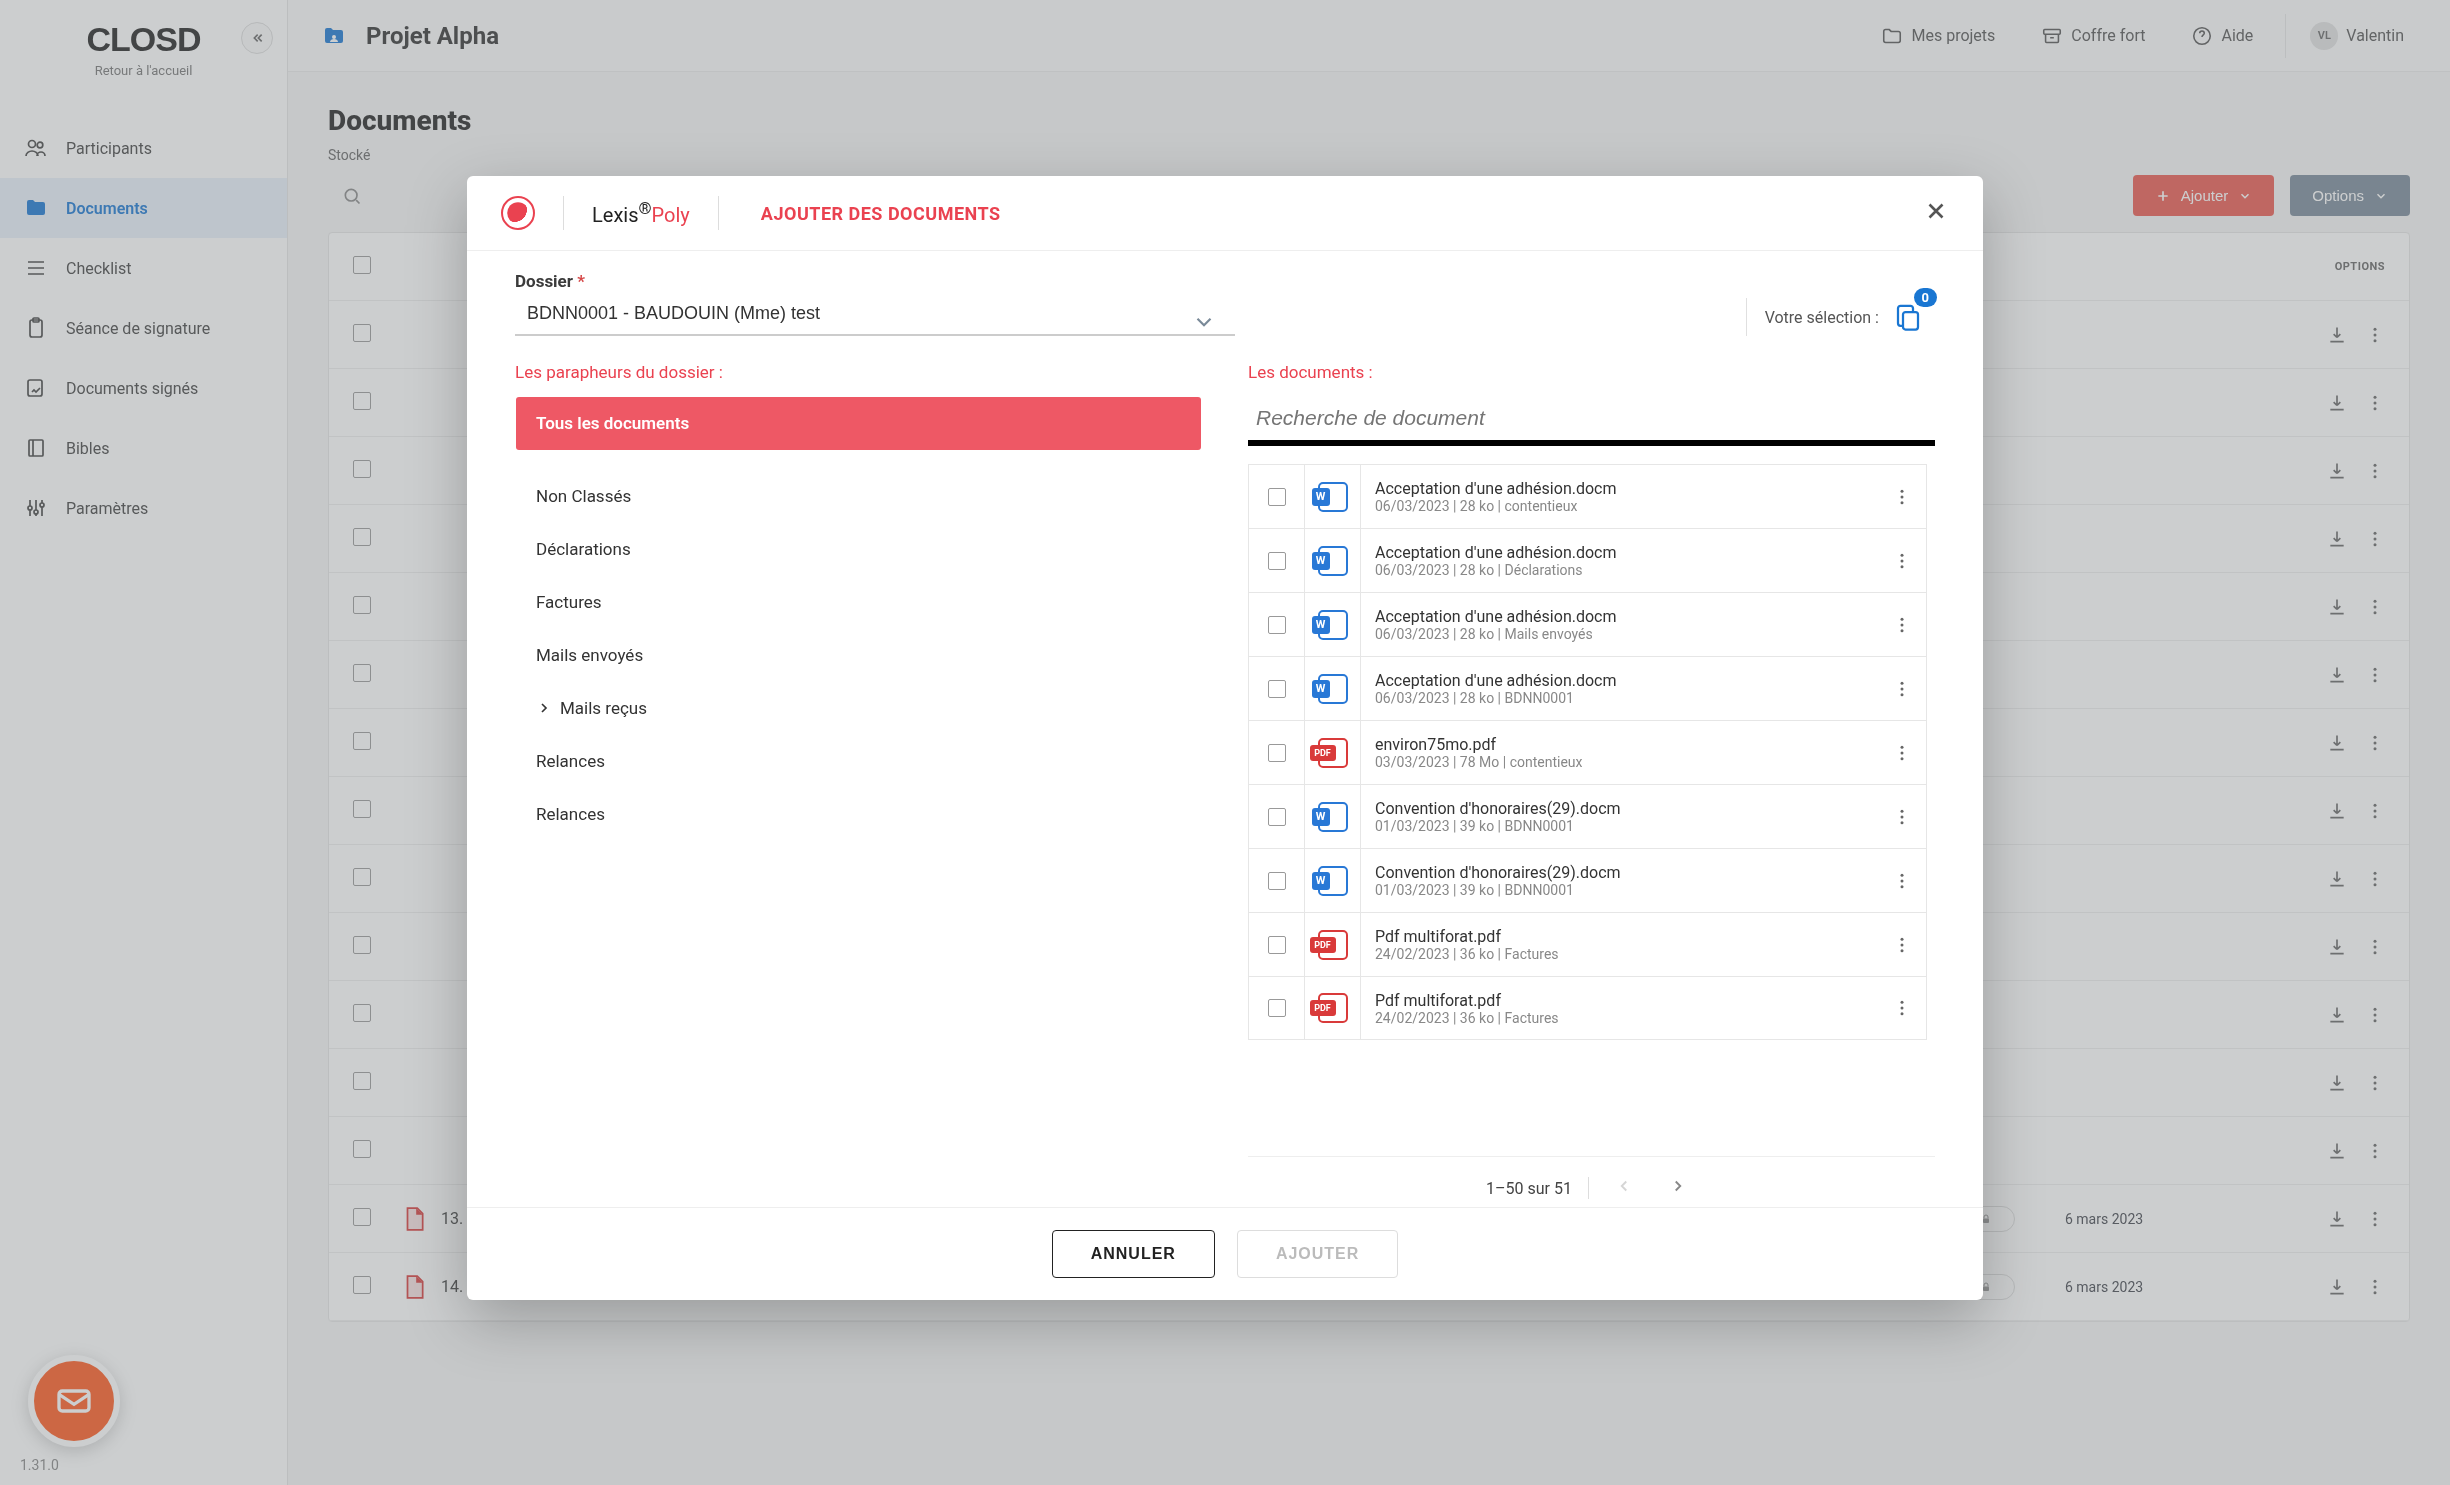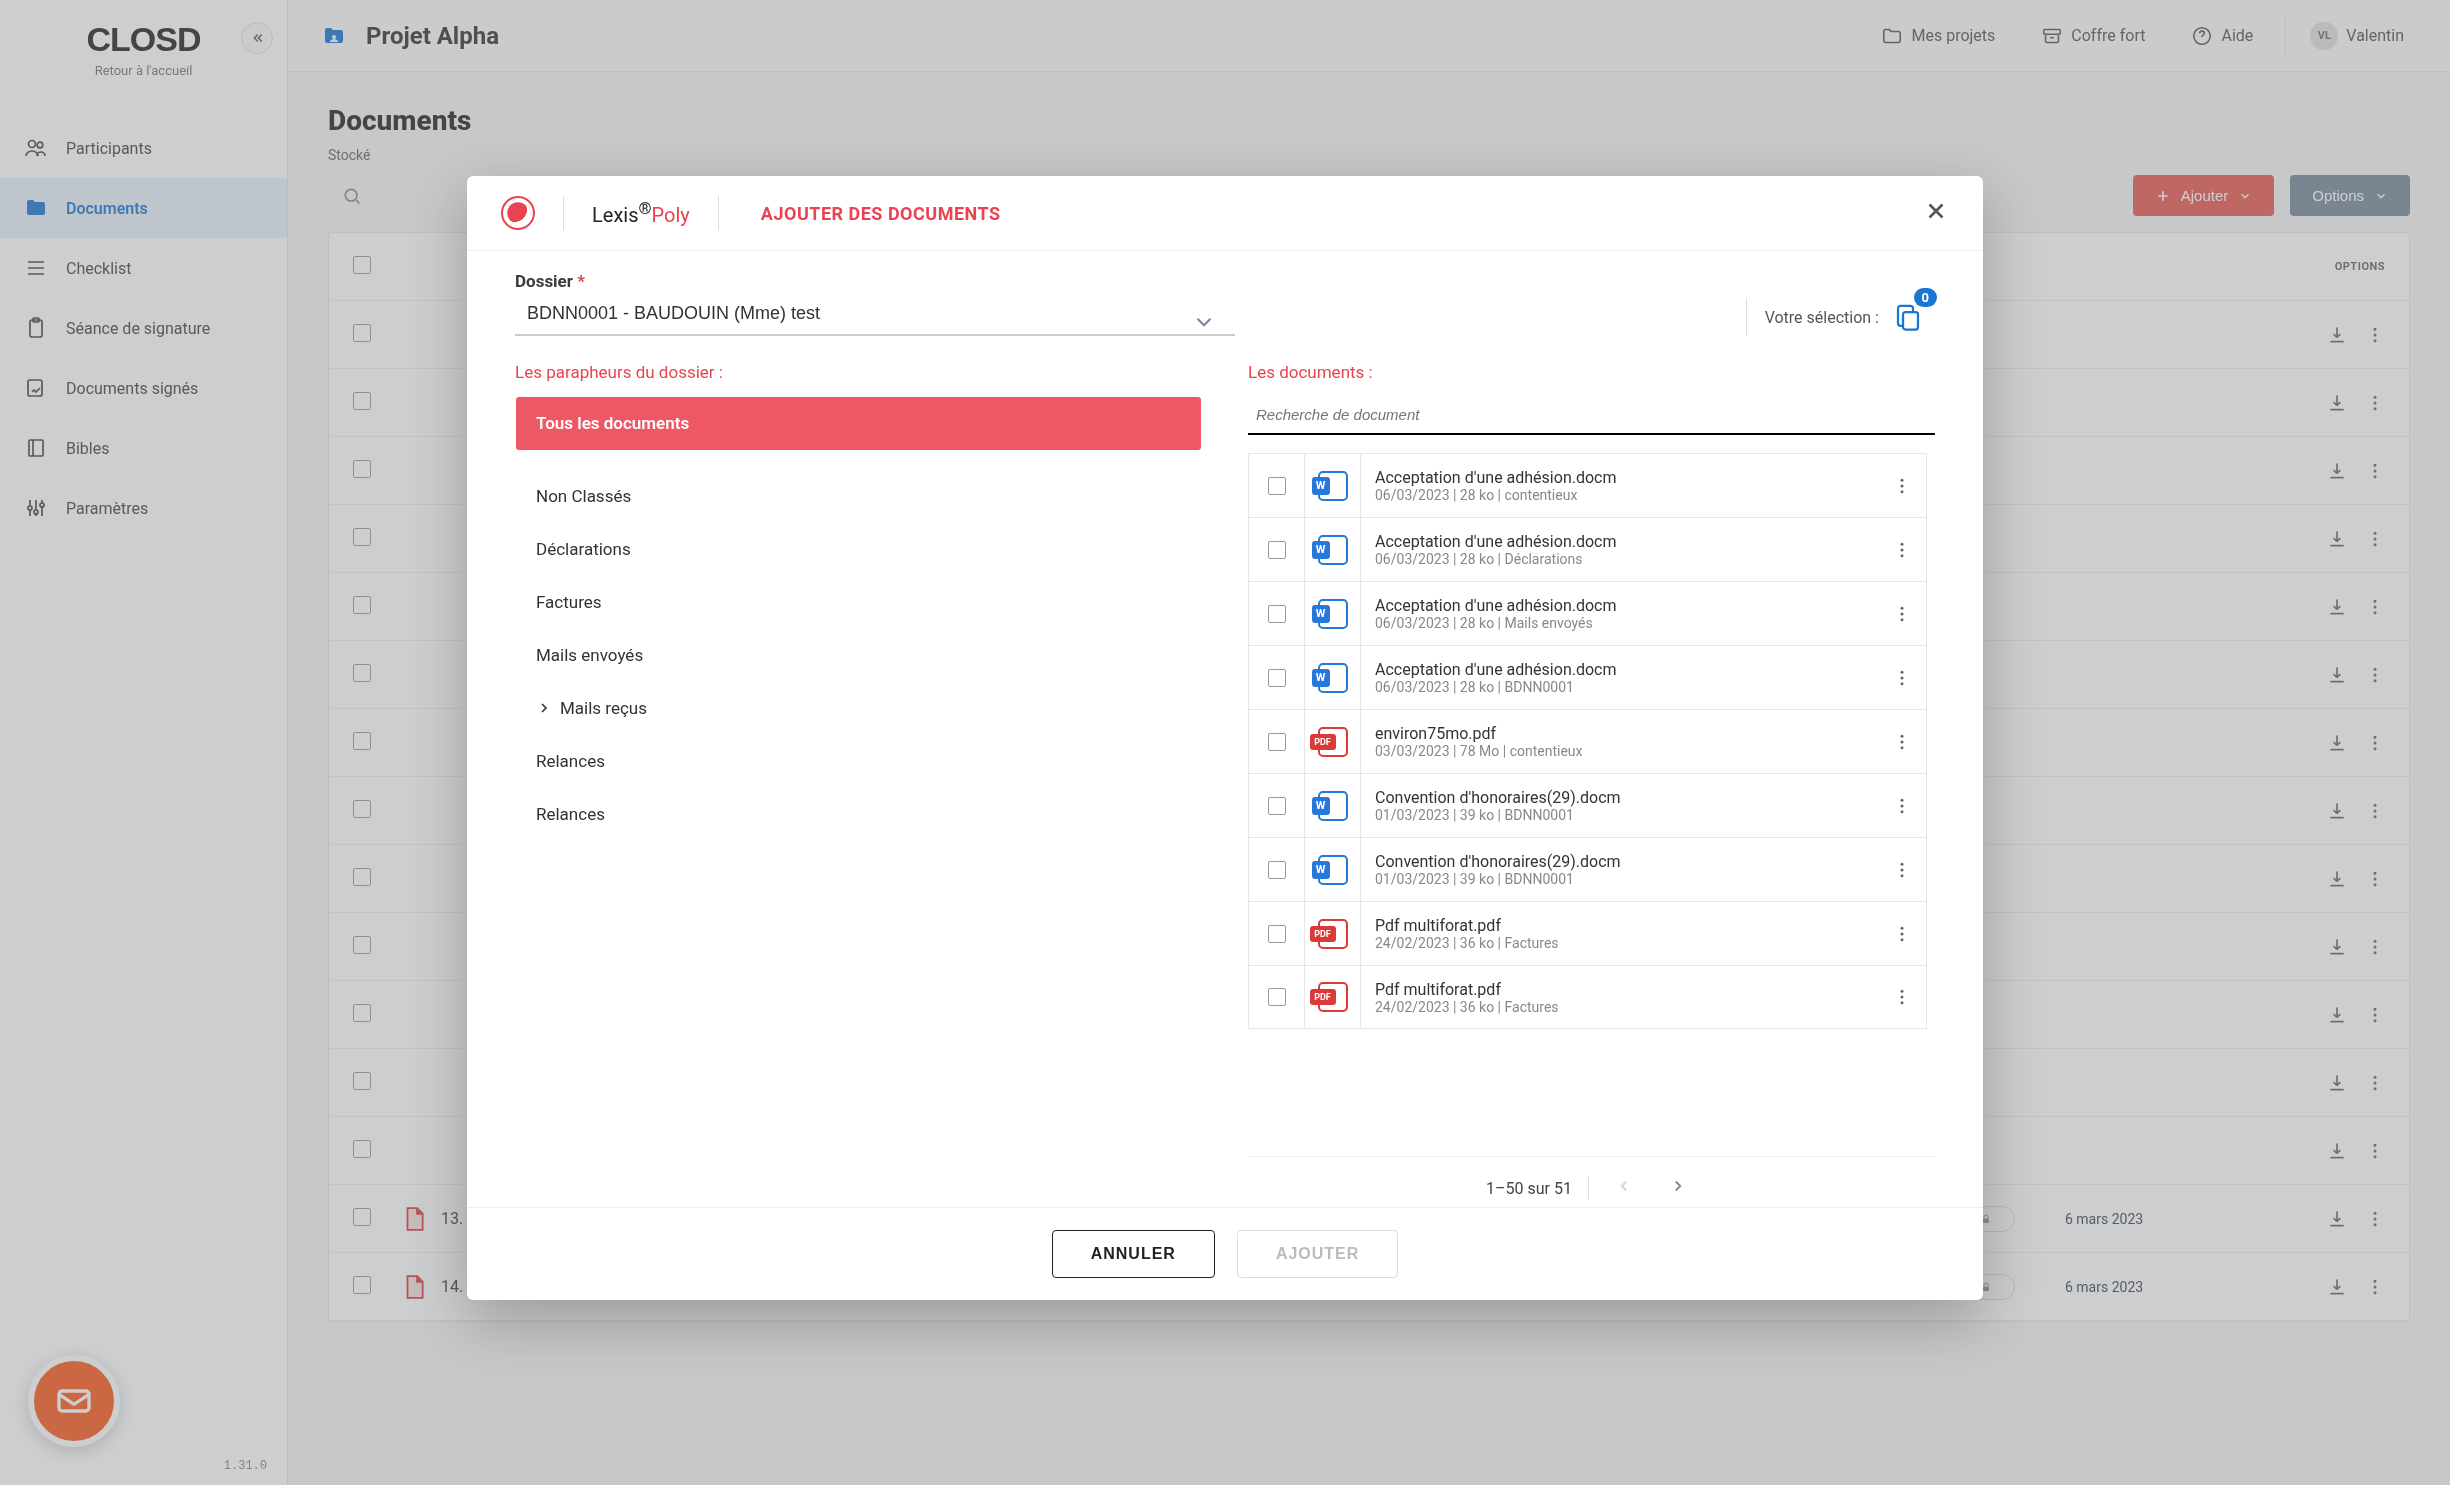--- a/index.html
+++ b/index.html
@@ -68,24 +68,23 @@
     font-size: 16px;
   }
   .nav-item.active {
     background: #e8f1fb;
     color: #1976d2;
     font-weight: 600;
   }
   .nav-item svg { flex-shrink: 0; }
   .version {
     padding: 12px 20px;
-    font-size: 12px;
+    font-size: 14px;
     color: #888;
-    text-align: right;
-    font-family: Liberation Mono, monospace;
+    text-align: left;
   }
   
   .topbar {
     position: absolute;
     left: 288px; right: 0; top: 0;
     height: 72px;
     background: #fafafa;
     border-bottom: 1px solid #eaeaea;
     display: flex;
     align-items: center;
@@ -374,23 +373,23 @@
     background: #ee5865;
     color: #fff;
     font-weight: 600;
     border-radius: 3px;
   }
   .cat-wrap {
     border: 1px solid transparent;
   }
   .doc-search {
     border: none;
-    border-bottom: 2px solid #000000;
+    border-bottom: 6px solid #000000;
     padding: 10px 8px;
-    font-size: 15px;
+    font-size: 21px;
     font-style: italic;
     color: #b91c1c;
     width: 100%;
     margin-bottom: 18px;
   }
   .doc-list {
     flex: 1;
     overflow-y: auto;
     border-right: 8px solid transparent;
   }

